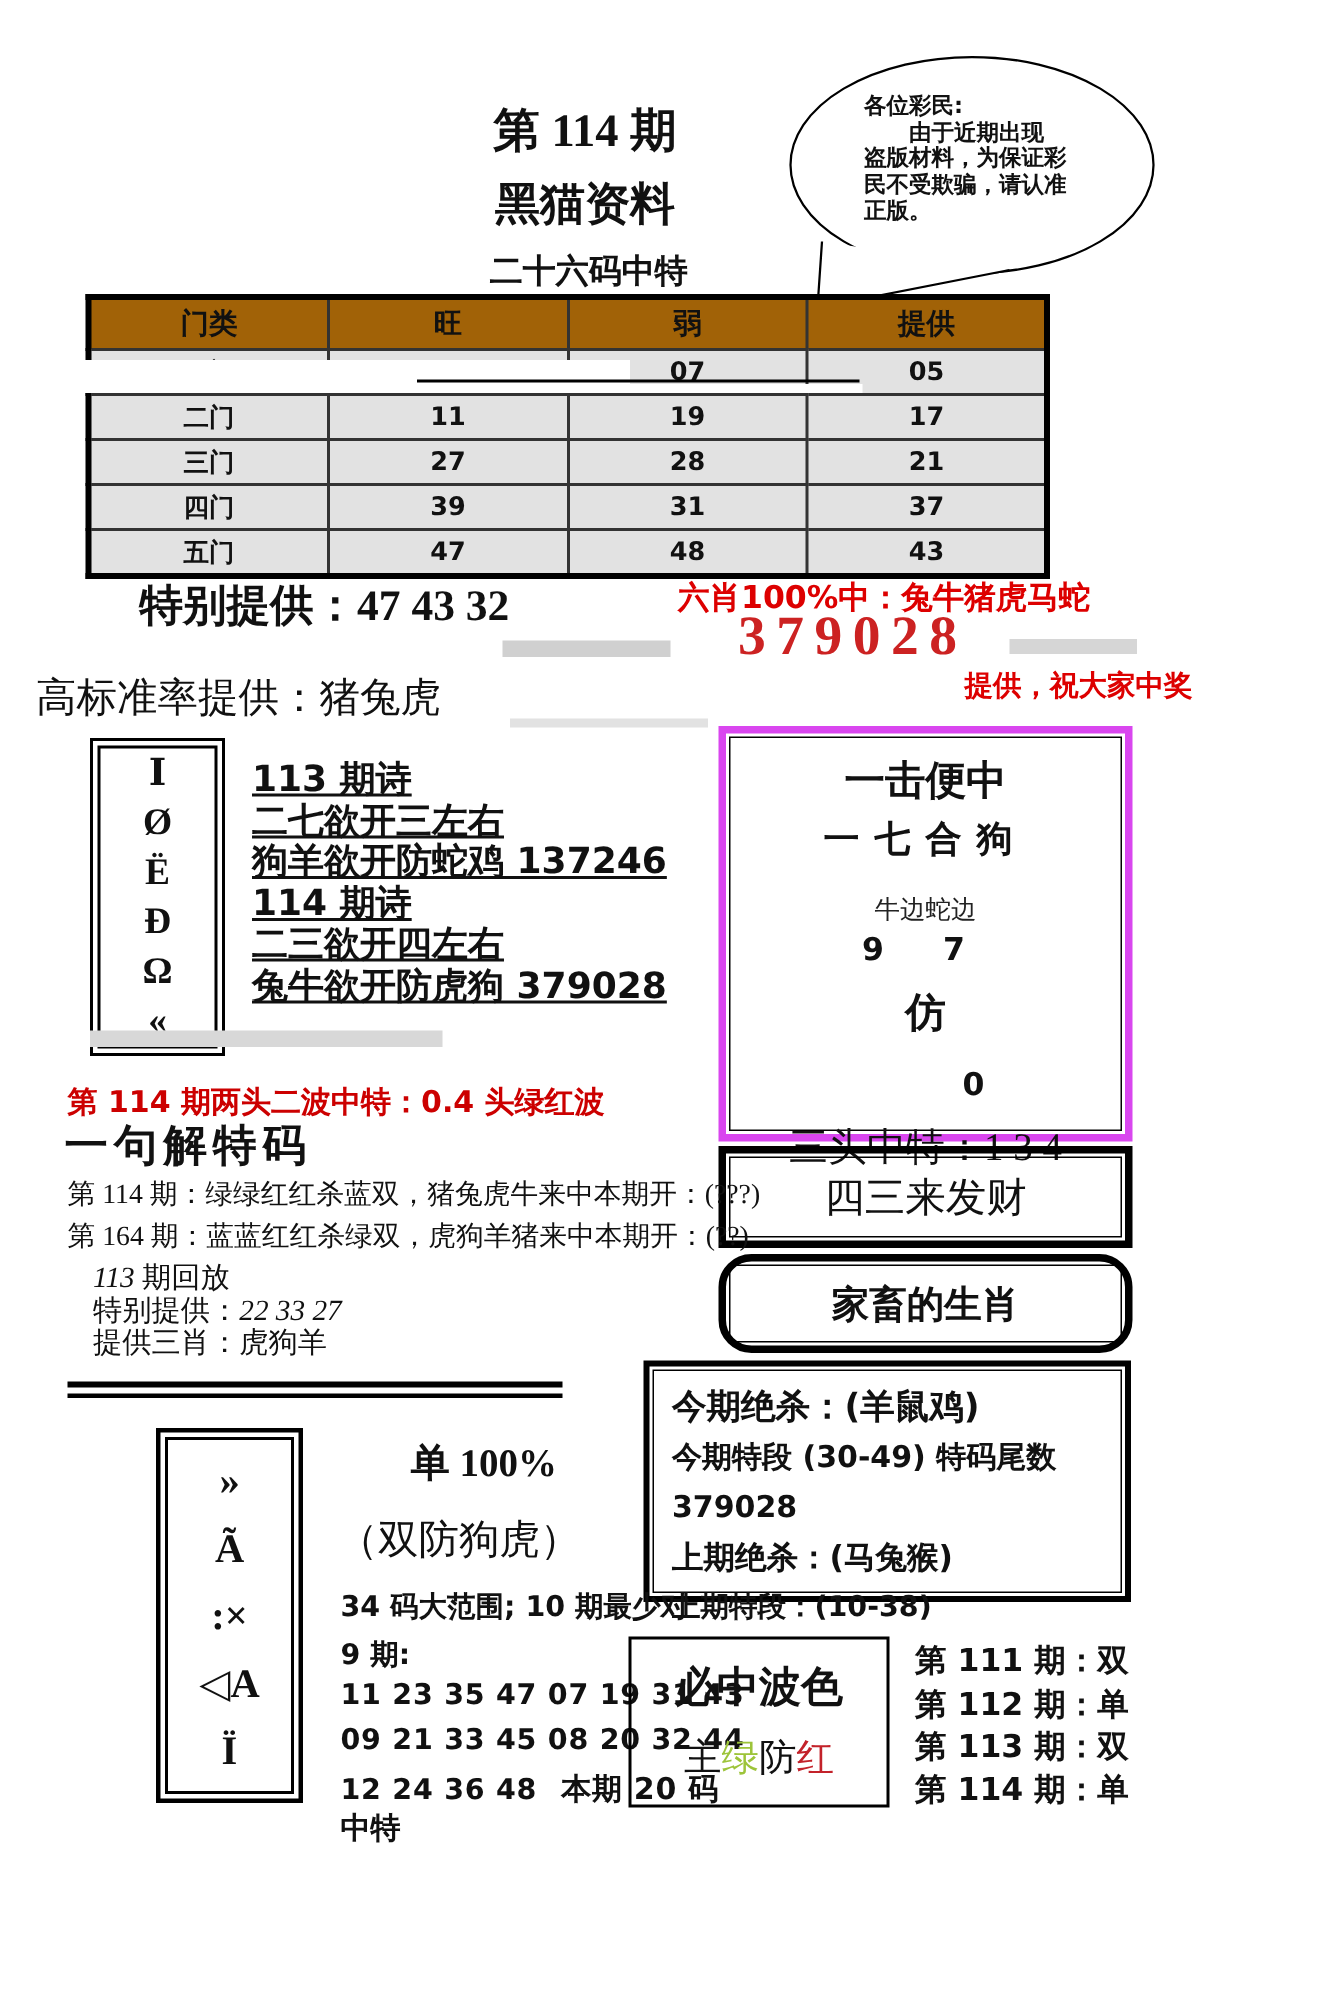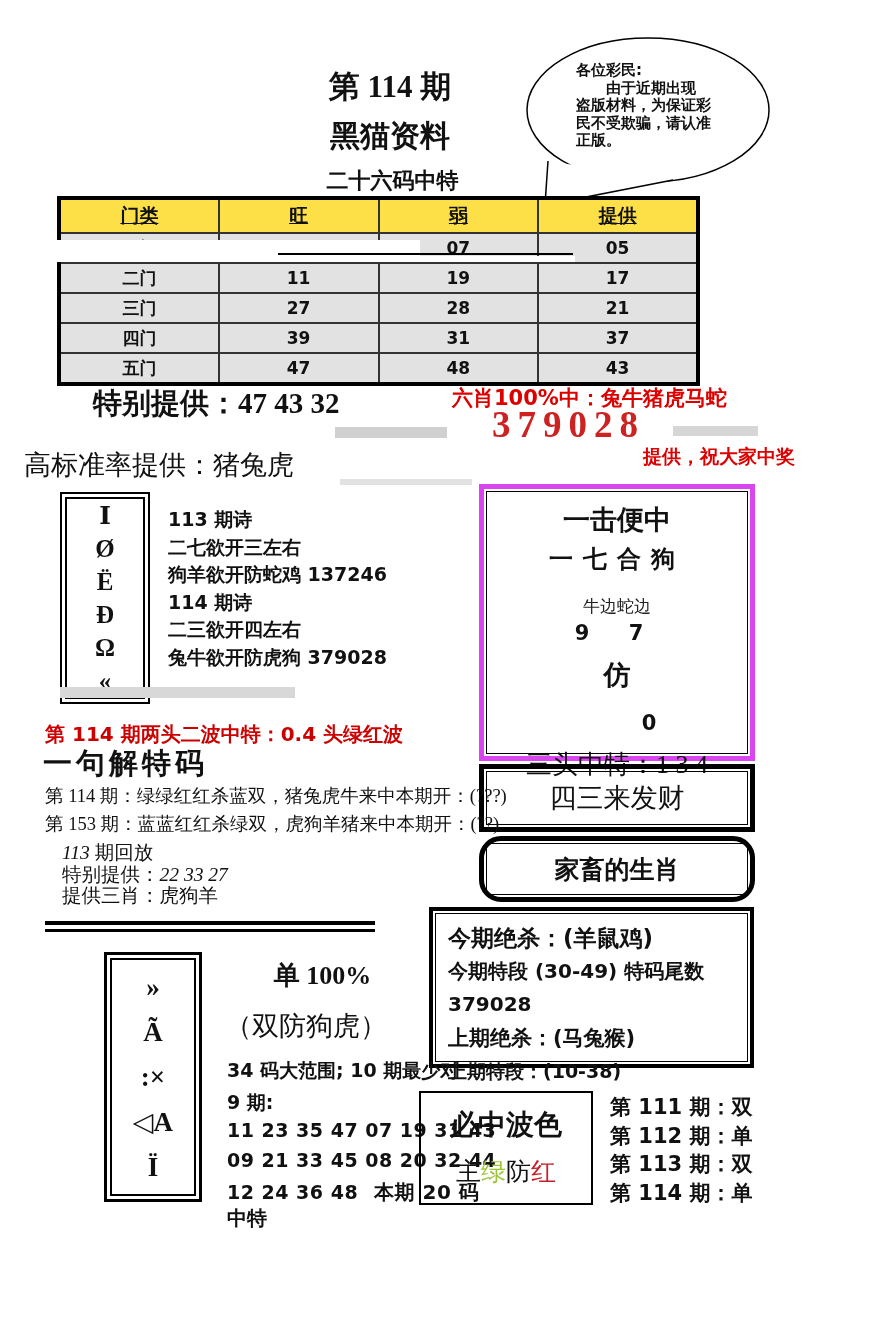--- a/index.html
+++ b/index.html
@@ -12,36 +12,36 @@
   
   .title{top:4px;left:70px;width:680px;font-size:46px;font-weight:bold;letter-spacing:3px;}
   .issue{top:66px;left:70px;width:640px;font-size:31px;font-weight:bold;}
   .source{top:116px;left:70px;width:640px;font-size:30px;font-weight:bold;}
   .subtitle{top:166px;left:70px;width:645px;font-size:22px;font-weight:bold;}
   
   .bubble-text{top:62px;left:576px;width:198px;font-size:15px;font-weight:bold;line-height:17.5px;}
   
   table.stats{position:absolute;left:57px;top:196px;width:643px;border-collapse:collapse;table-layout:fixed;
     border:4px solid #000;font-family:"DejaVu Sans","Liberation Sans",sans-serif;}
-  table.stats th{background:#fde047;border:2px solid #333;height:30px;font-size:19px;font-weight:bold;text-decoration:underline;}
+  table.stats th{background:#a16207;border:2px solid #333;height:30px;font-size:19px;font-weight:bold;}
   table.stats td{background:#e2e2e2;border:2px solid #333;height:26px;font-size:17px;font-weight:bold;text-align:center;}
   
   .special-offer{top:384px;left:93px;font-size:29px;font-weight:bold;}
   .six-xiao{top:384px;left:452px;font-size:21px;font-weight:bold;color:#dd0000;}
   .big-number{top:403px;left:492px;font-size:37px;font-weight:bold;color:#cc2222;letter-spacing:7px;}
   .wish{top:444px;left:643px;font-size:19px;font-weight:bold;color:#dd0000;}
   .high-standard{top:447px;left:24px;font-size:27px;}
   
   .smudge{background:#d0d0d0;}
   
   .poem-box{left:60px;top:492px;width:86px;height:208px;border:2px solid #000;}
   .inner{position:absolute;inset:3px;border:2px solid #000;}
   .glyph-col{position:absolute;inset:5px;display:flex;flex-direction:column;align-items:center;justify-content:center;
     font-size:25px;line-height:33px;font-weight:bold;}
-  .poems{left:168px;top:506px;font-size:19px;font-weight:bold;line-height:27.5px;}
+  .poems{left:168px;top:506px;font-size:24px;font-weight:bold;line-height:27.5px;text-decoration:underline;}
   
   .strike-box{left:479px;top:484px;width:266px;height:267px;border:5px solid #d946ef;}
   .strike-inner{position:absolute;inset:2px;border:1.5px solid #000;display:flex;flex-direction:column;align-items:center;}
   .sb1{font-size:27px;font-weight:bold;margin-top:10px;}
   .sb2{font-size:24px;font-weight:bold;letter-spacing:10px;margin-top:5px;}
   .sb3{font-size:17px;margin-top:20px;color:#222;}
   .sb4{font-size:21px;font-weight:bold;letter-spacing:16px;margin-top:3px;}
   .sb5{font-size:27px;font-weight:bold;margin-top:12px;}
   .sb6{font-size:21px;font-weight:bold;margin-top:18px;transform:translateX(32px);}
   .sb7{font-size:26px;margin-top:12px;}
@@ -198,21 +198,21 @@
   <div class="abs thickbox" style="top:764px;height:58px;">
     <div class="thick-inner serif" style="font-size:27px;">四三来发财</div>
   </div>
   <div class="abs thickbox" style="top:836px;height:56px;border-radius:22px;">
     <div class="thick-inner serif" style="font-size:25px;font-weight:bold;">家畜的生肖</div>
   </div>
 
   <div class="abs two-wave sans">第 114 期两头二波中特：0.4 头绿红波</div>
   <div class="abs one-sentence-title serif">一句解特码</div>
   <div class="abs sent1 serif">第 114 期：绿绿红红杀蓝双，猪兔虎牛来中本期开：(???)</div>
-  <div class="abs sent2 serif">第 153 期：蓝蓝红红杀绿双，虎狗羊猪来中本期开：(??)</div>
+  <div class="abs sent2 serif">第 164 期：蓝蓝红红杀绿双，虎狗羊猪来中本期开：(??)</div>
 
   <div class="abs replay serif">
     <div><i>113</i><span> 期回放</span></div>
     <div><span>特别提供：</span><i>22 33 27</i></div>
     <div><span>提供三肖：</span><span>虎狗羊</span></div>
   </div>
   <div class="abs dbl-rule"></div>
 
   <div class="abs kill-box">
     <div class="kill-inner sans">

